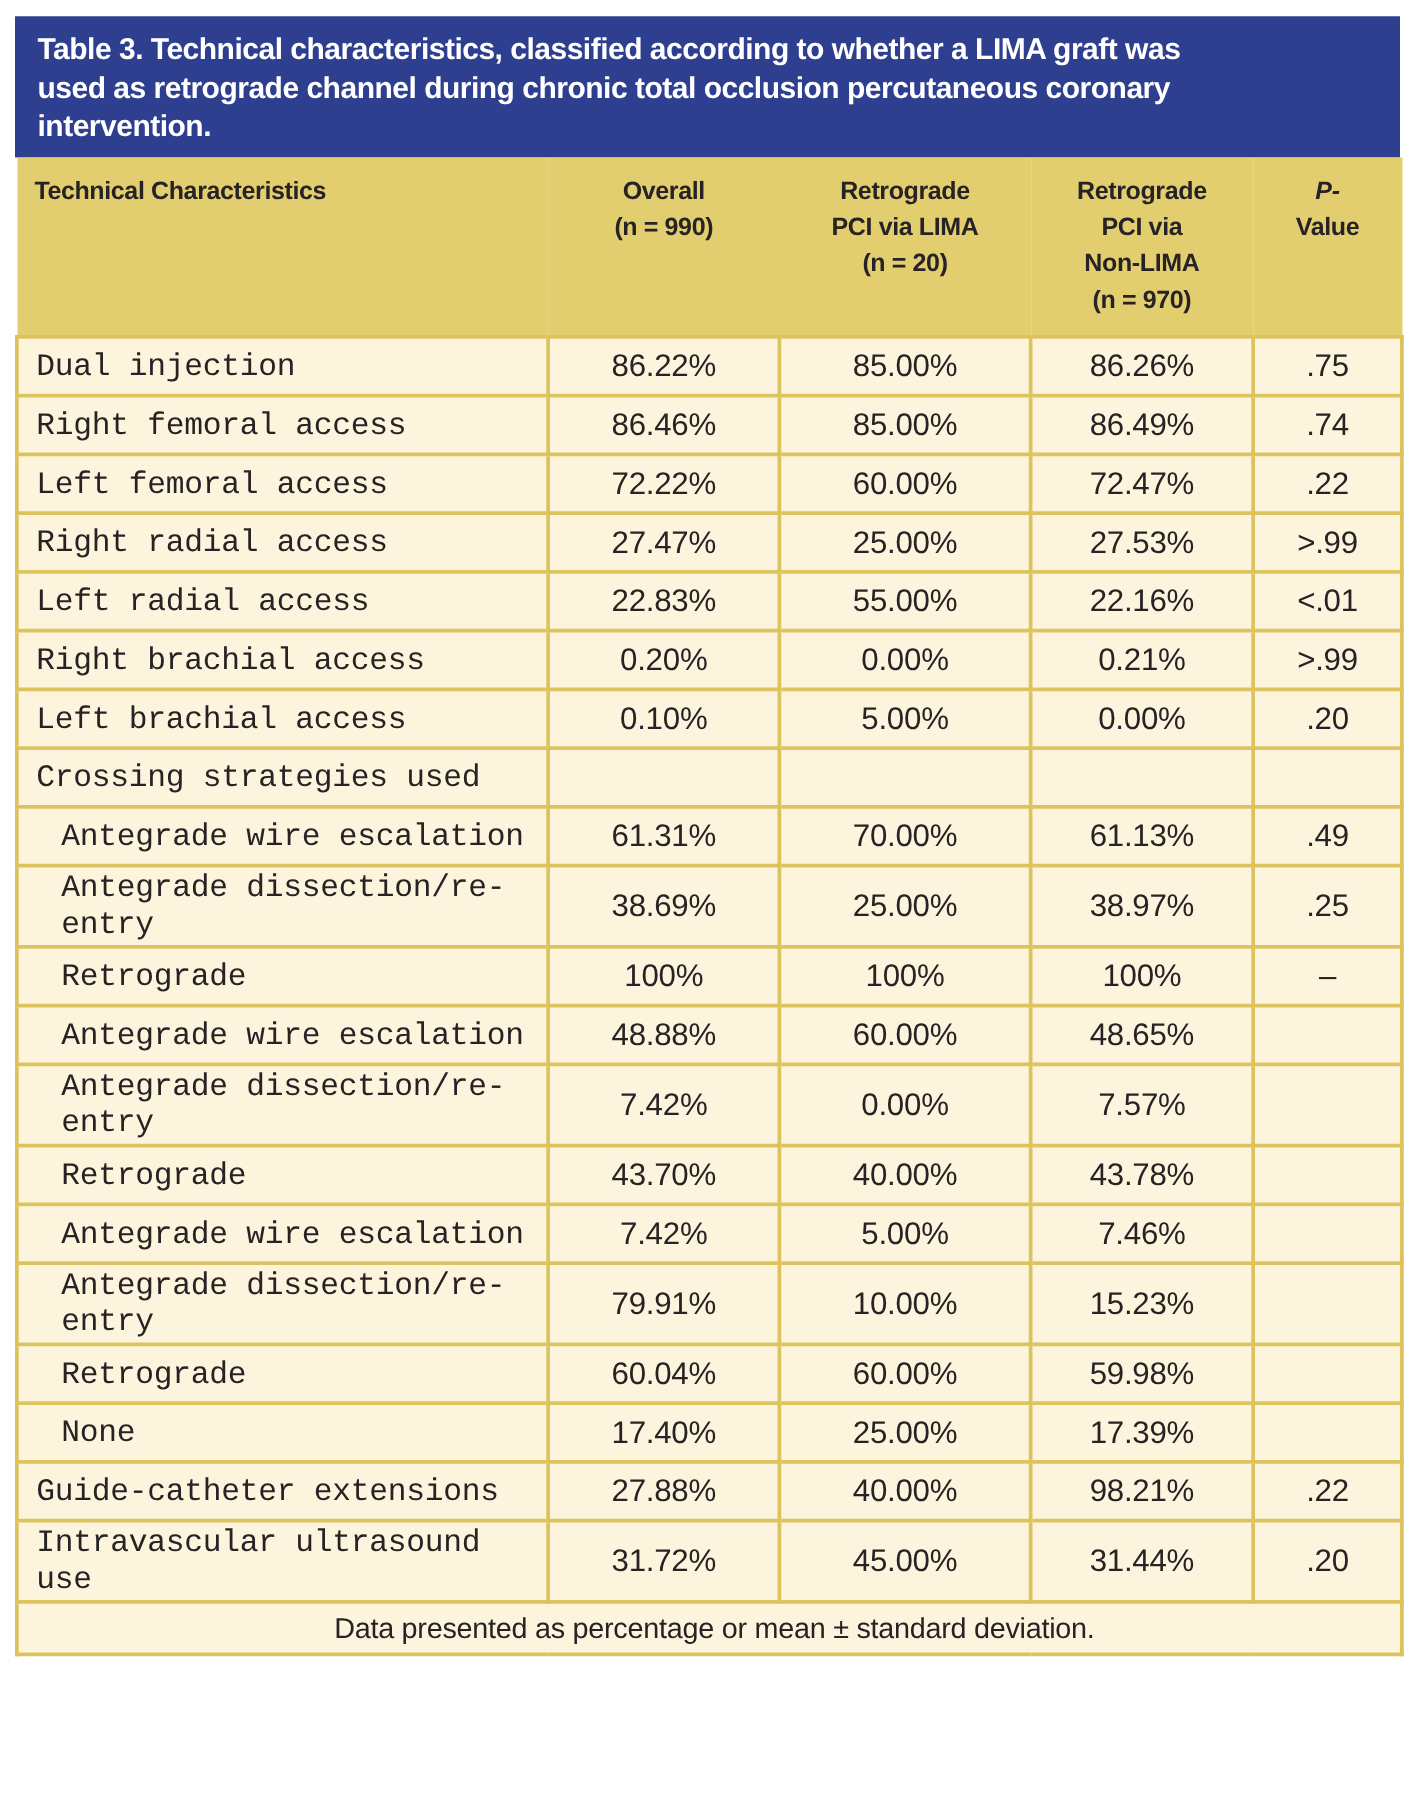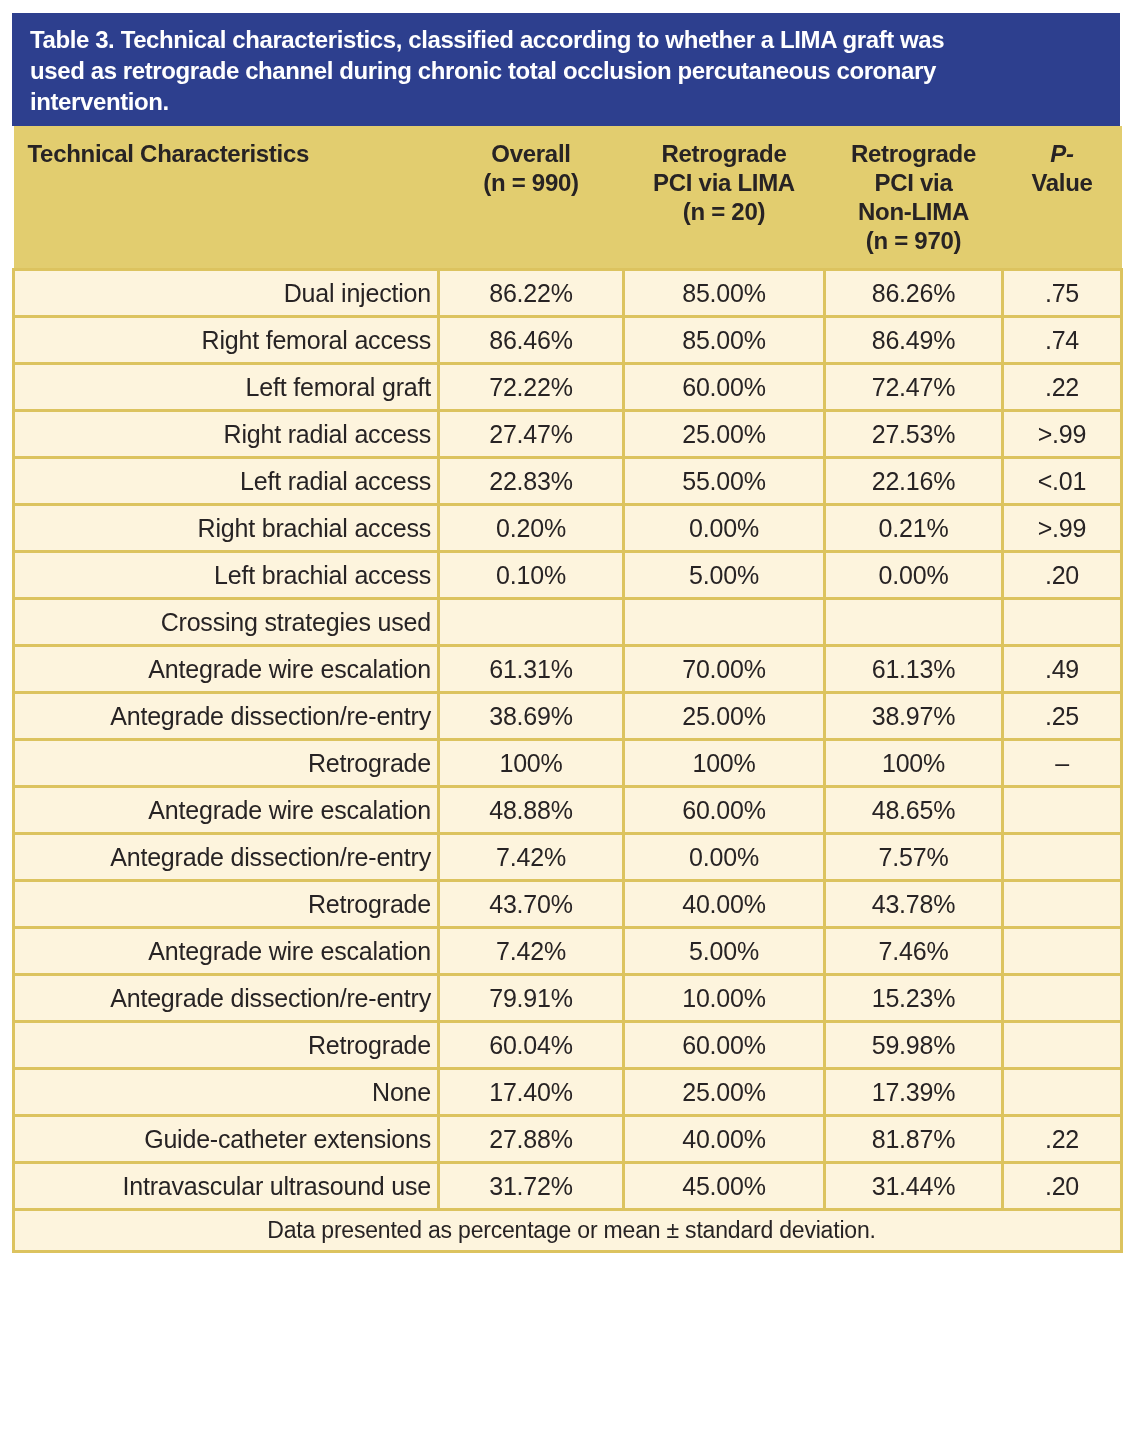--- a/index.html
+++ b/index.html
@@ -37,21 +37,21 @@
   table.data-table{
     width:1108px;
     border-collapse:collapse;
     table-layout:fixed;
   }
   thead th{
     background:var(--gold);
     border:0;
     vertical-align:top;
     font-weight:bold;
-    font-size:24px;
+    font-size:20px;
     line-height:29px;
     padding:13px 22px;
     color:var(--ink);
     letter-spacing:-0.3px;
     white-space:pre-line;
     text-align:center;
   }
   thead th.th-label{
     text-align:left;
     padding-left:14px;
@@ -61,22 +61,23 @@
     background:var(--cream);
     border:3px solid var(--border);
     height:47px;
     font-size:25px;
     letter-spacing:-0.2px;
     color:var(--ink);
     vertical-align:middle;
     padding:2px 6px;
   }
   tbody td.label{
-    text-align:right;
+    text-align:left;
     padding-left:14px;
+    font-family:Liberation Mono, monospace;
   }
   tbody tr.indent td.label{
     padding-left:34px;
   }
   tbody td.num{
     text-align:center;
   }
   tfoot td.footnote-cell{
     text-align:center;
     padding-left:14px;
@@ -128,21 +129,21 @@
           <td class="num">.75</td>
         </tr>
         <tr>
           <td class="label">Right femoral access</td>
           <td class="num">86.46%</td>
           <td class="num">85.00%</td>
           <td class="num">86.49%</td>
           <td class="num">.74</td>
         </tr>
         <tr>
-          <td class="label">Left femoral graft</td>
+          <td class="label">Left femoral access</td>
           <td class="num">72.22%</td>
           <td class="num">60.00%</td>
           <td class="num">72.47%</td>
           <td class="num">.22</td>
         </tr>
         <tr>
           <td class="label">Right radial access</td>
           <td class="num">27.47%</td>
           <td class="num">25.00%</td>
           <td class="num">27.53%</td>
@@ -243,21 +244,21 @@
           <td class="label">None</td>
           <td class="num">17.40%</td>
           <td class="num">25.00%</td>
           <td class="num">17.39%</td>
           <td class="num"></td>
         </tr>
         <tr>
           <td class="label">Guide-catheter extensions</td>
           <td class="num">27.88%</td>
           <td class="num">40.00%</td>
-          <td class="num">81.87%</td>
+          <td class="num">98.21%</td>
           <td class="num">.22</td>
         </tr>
         <tr>
           <td class="label">Intravascular ultrasound use</td>
           <td class="num">31.72%</td>
           <td class="num">45.00%</td>
           <td class="num">31.44%</td>
           <td class="num">.20</td>
         </tr>
       </tbody>

